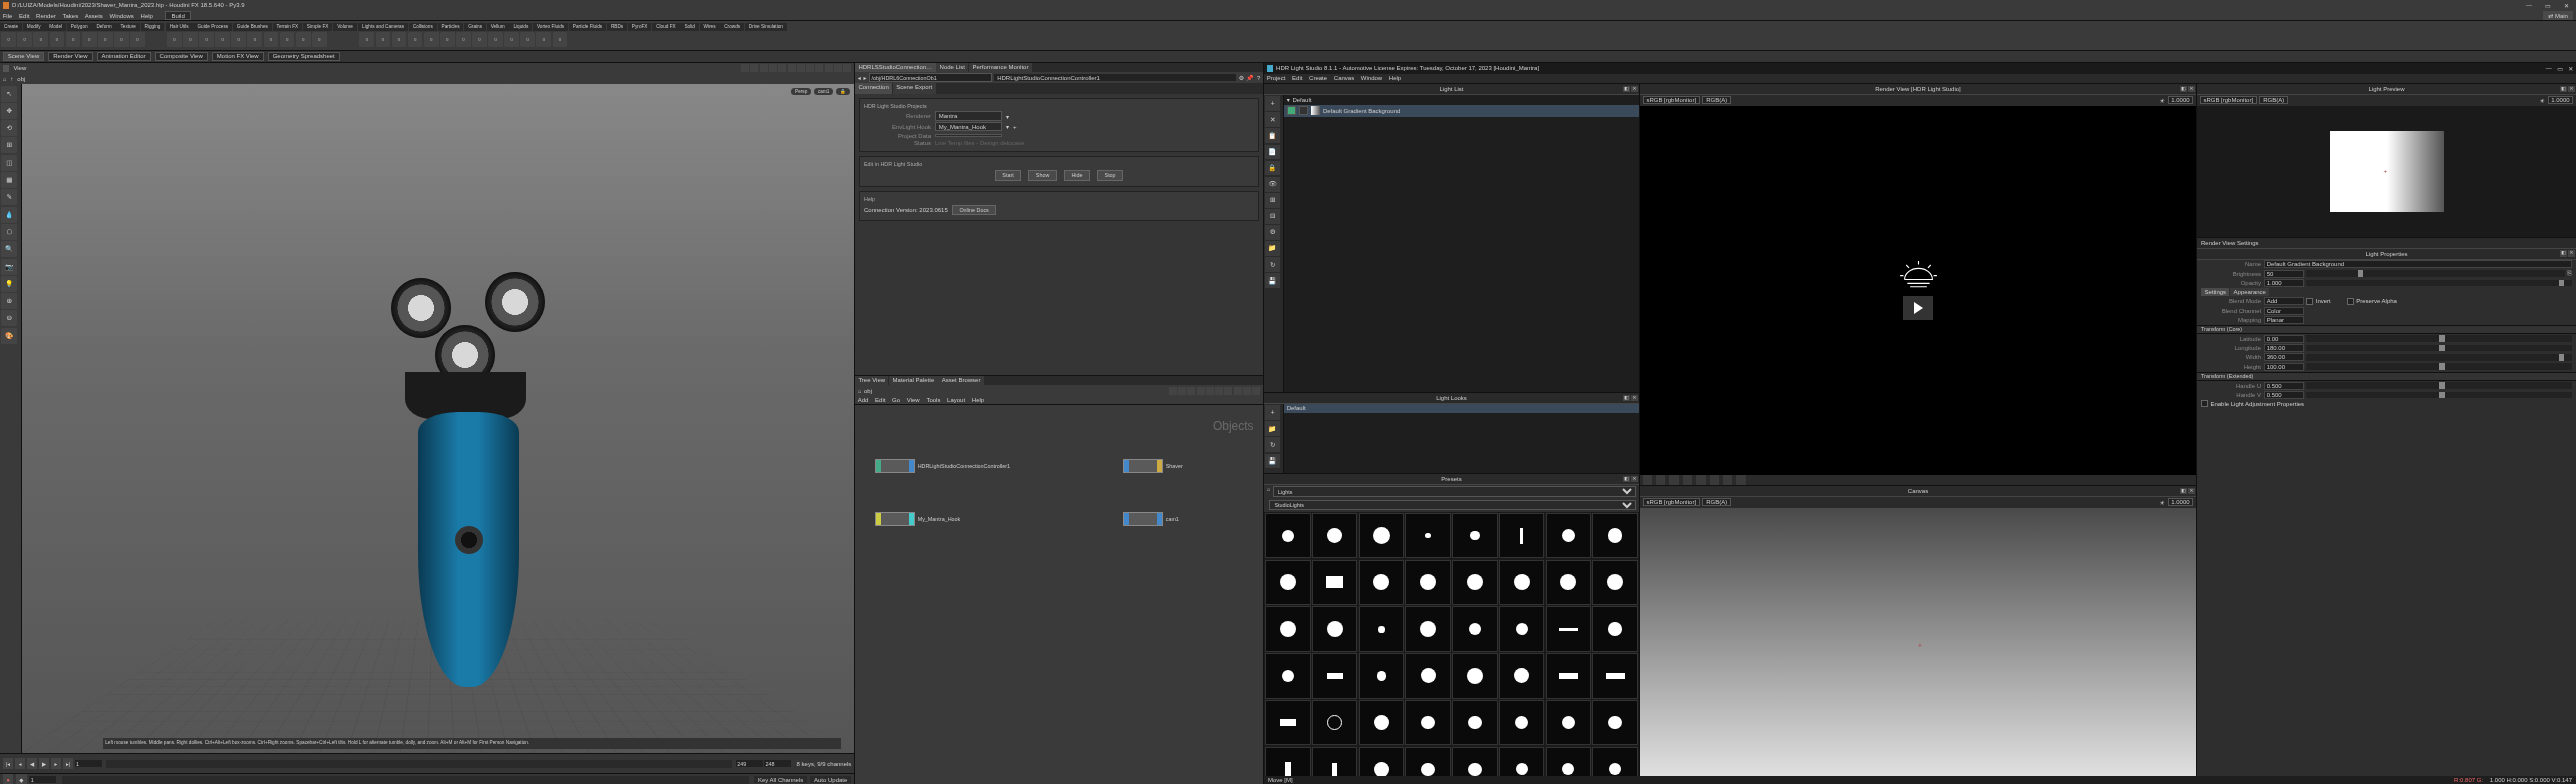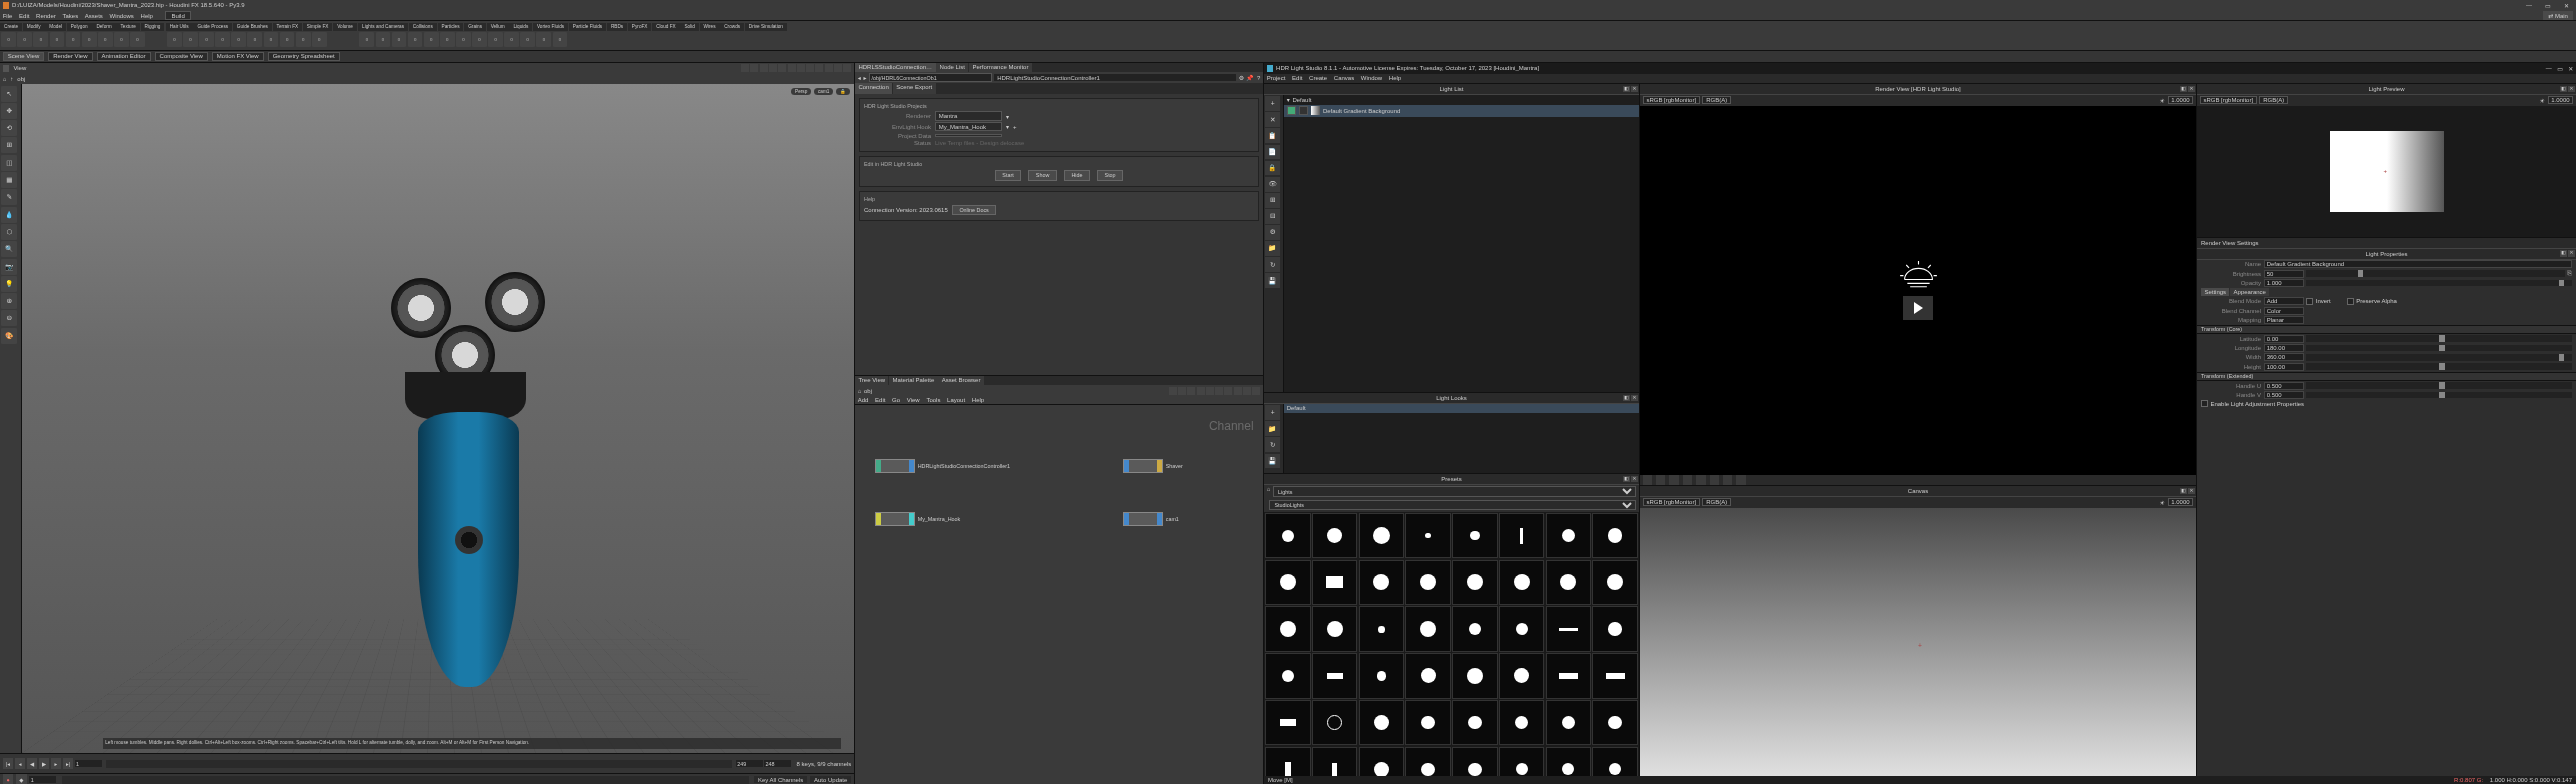--- a/index.html
+++ b/index.html
@@ -416,21 +416,21 @@
           <div class="menubar" style="height:9.4px;font-size:4.7px" id="netmenu">
               <span>Add</span>
               <span>Edit</span>
               <span>Go</span>
               <span>View</span>
               <span>Tools</span>
               <span>Layout</span>
               <span>Help</span>
             </div>
           <div class="net-canvas" id="netcanvas">
-            <div class="objlabel">Channel</div>
+            <div class="objlabel">Objects</div>
           <div class="node" style="left: 20px; top: 54px;">
                 <div class="chip">
                   <div class="flag" style="background:#4a8"></div>
                   <div style="flex:1"></div>
                   <div class="flag" style="background:#48c"></div>
                 </div>
                 <span class="lbl">HDRLightStudioConnectionController1</span>
               </div>
               <div class="node" style="left: 268px; top: 54px;">
                 <div class="chip">

